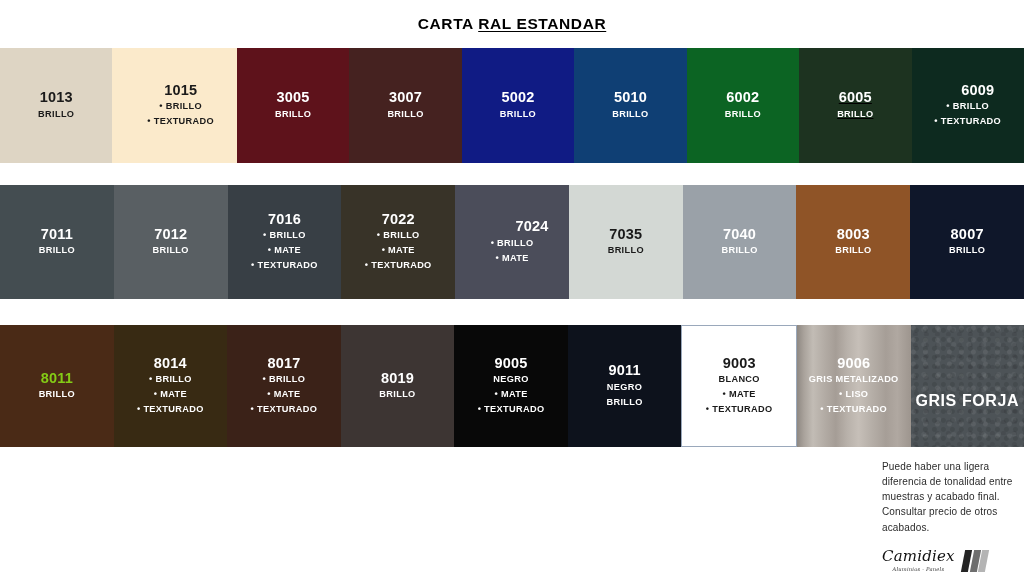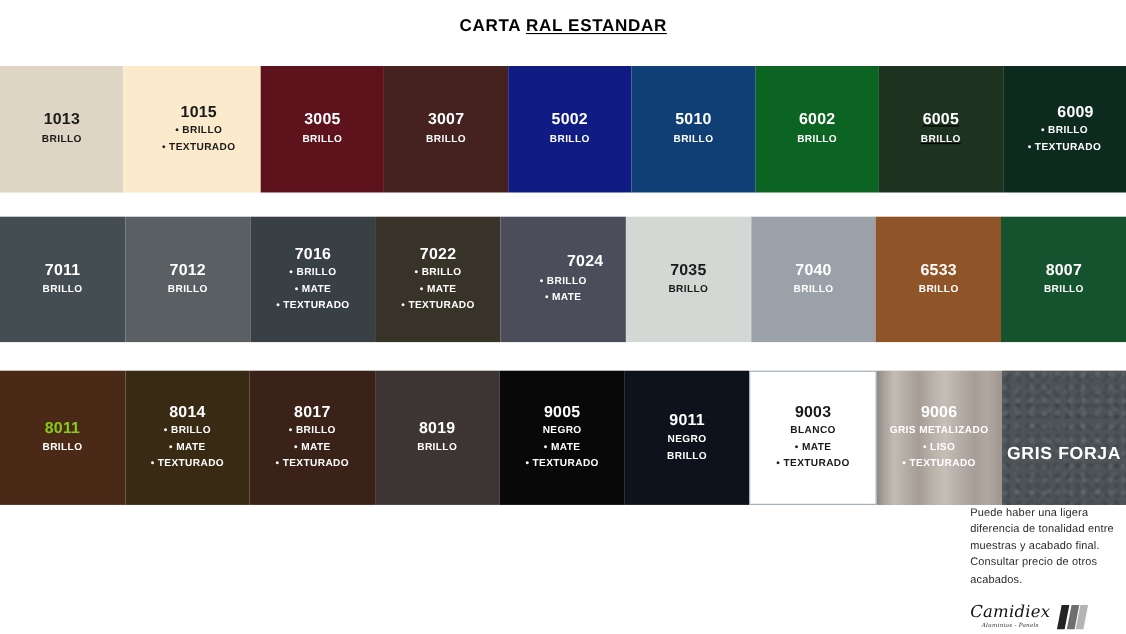--- a/index.html
+++ b/index.html
@@ -35,21 +35,21 @@
     text-decoration: underline;
     text-underline-offset: 2px;
   }
 
   
   .row {
     display: flex;
     width: 100%;
     box-sizing: border-box;
   }
-  .row-1 { height: 115px; margin-top: 12px; }
+  .row-1 { height: 115px; }
   .row-2 { height: 114px; margin-top: 22px; }
   .row-3 { height: 122px; margin-top: 26px; }
 
   .swatch {
     flex: 1 1 0;
     position: relative;
     display: flex;
     flex-direction: column;
     align-items: center;
     justify-content: center;
@@ -283,25 +283,25 @@
         </div>
       </div>
       <div class="swatch" style="background: rgb(154, 161, 168);">
         <div class="swatch-inner">
           <div class="code" style="color: rgb(255, 255, 255);">7040</div>
           <div class="finish" style="color: rgb(255, 255, 255);">BRILLO</div>
         </div>
       </div>
       <div class="swatch" style="background: rgb(143, 84, 39);">
         <div class="swatch-inner">
-          <div class="code" style="color: rgb(255, 255, 255);">6533</div>
-          <div class="finish" style="color: rgb(255, 255, 255);">BRILLO</div>
-        </div>
-      </div>
-      <div class="swatch" style="background: #14532d;">
+          <div class="code" style="color: rgb(255, 255, 255);">8003</div>
+          <div class="finish" style="color: rgb(255, 255, 255);">BRILLO</div>
+        </div>
+      </div>
+      <div class="swatch" style="background: #0f172a;">
         <div class="swatch-inner">
           <div class="code" style="color: rgb(255, 255, 255);">8007</div>
           <div class="finish" style="color: rgb(255, 255, 255);">BRILLO</div>
         </div>
       </div>
     </div>
     <div class="row row-3">
       <div class="swatch" style="background: rgb(74, 42, 22);">
         <div class="swatch-inner">
           <div class="code" style="color: #84cc16;">8011</div>

